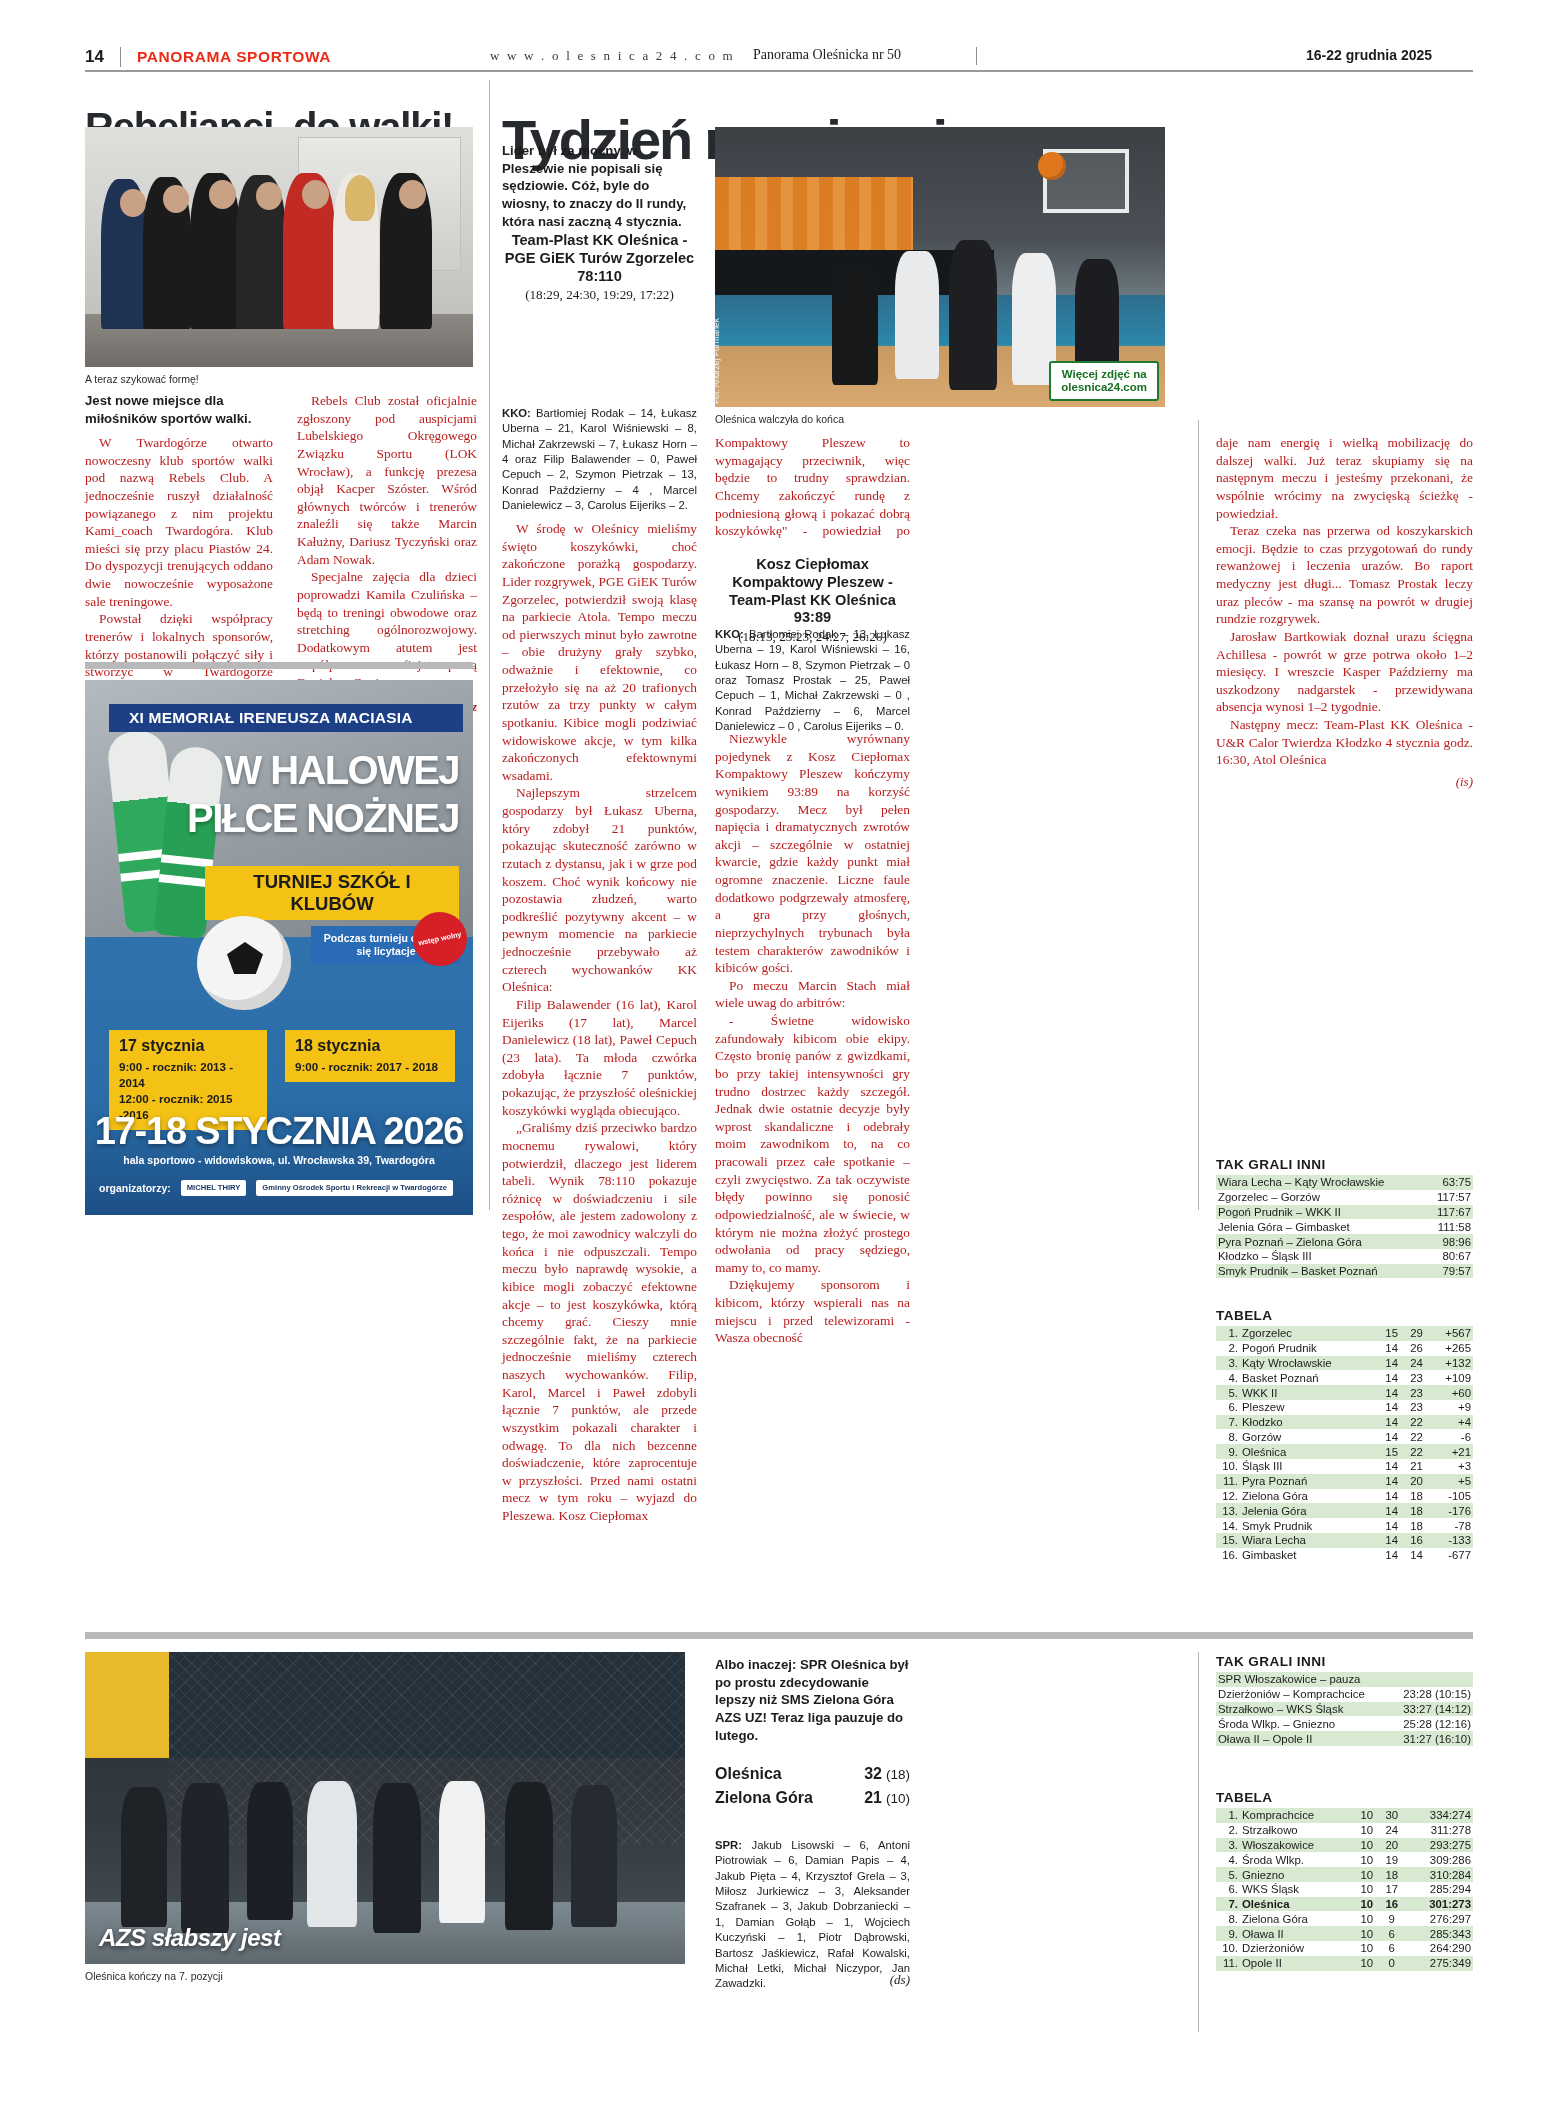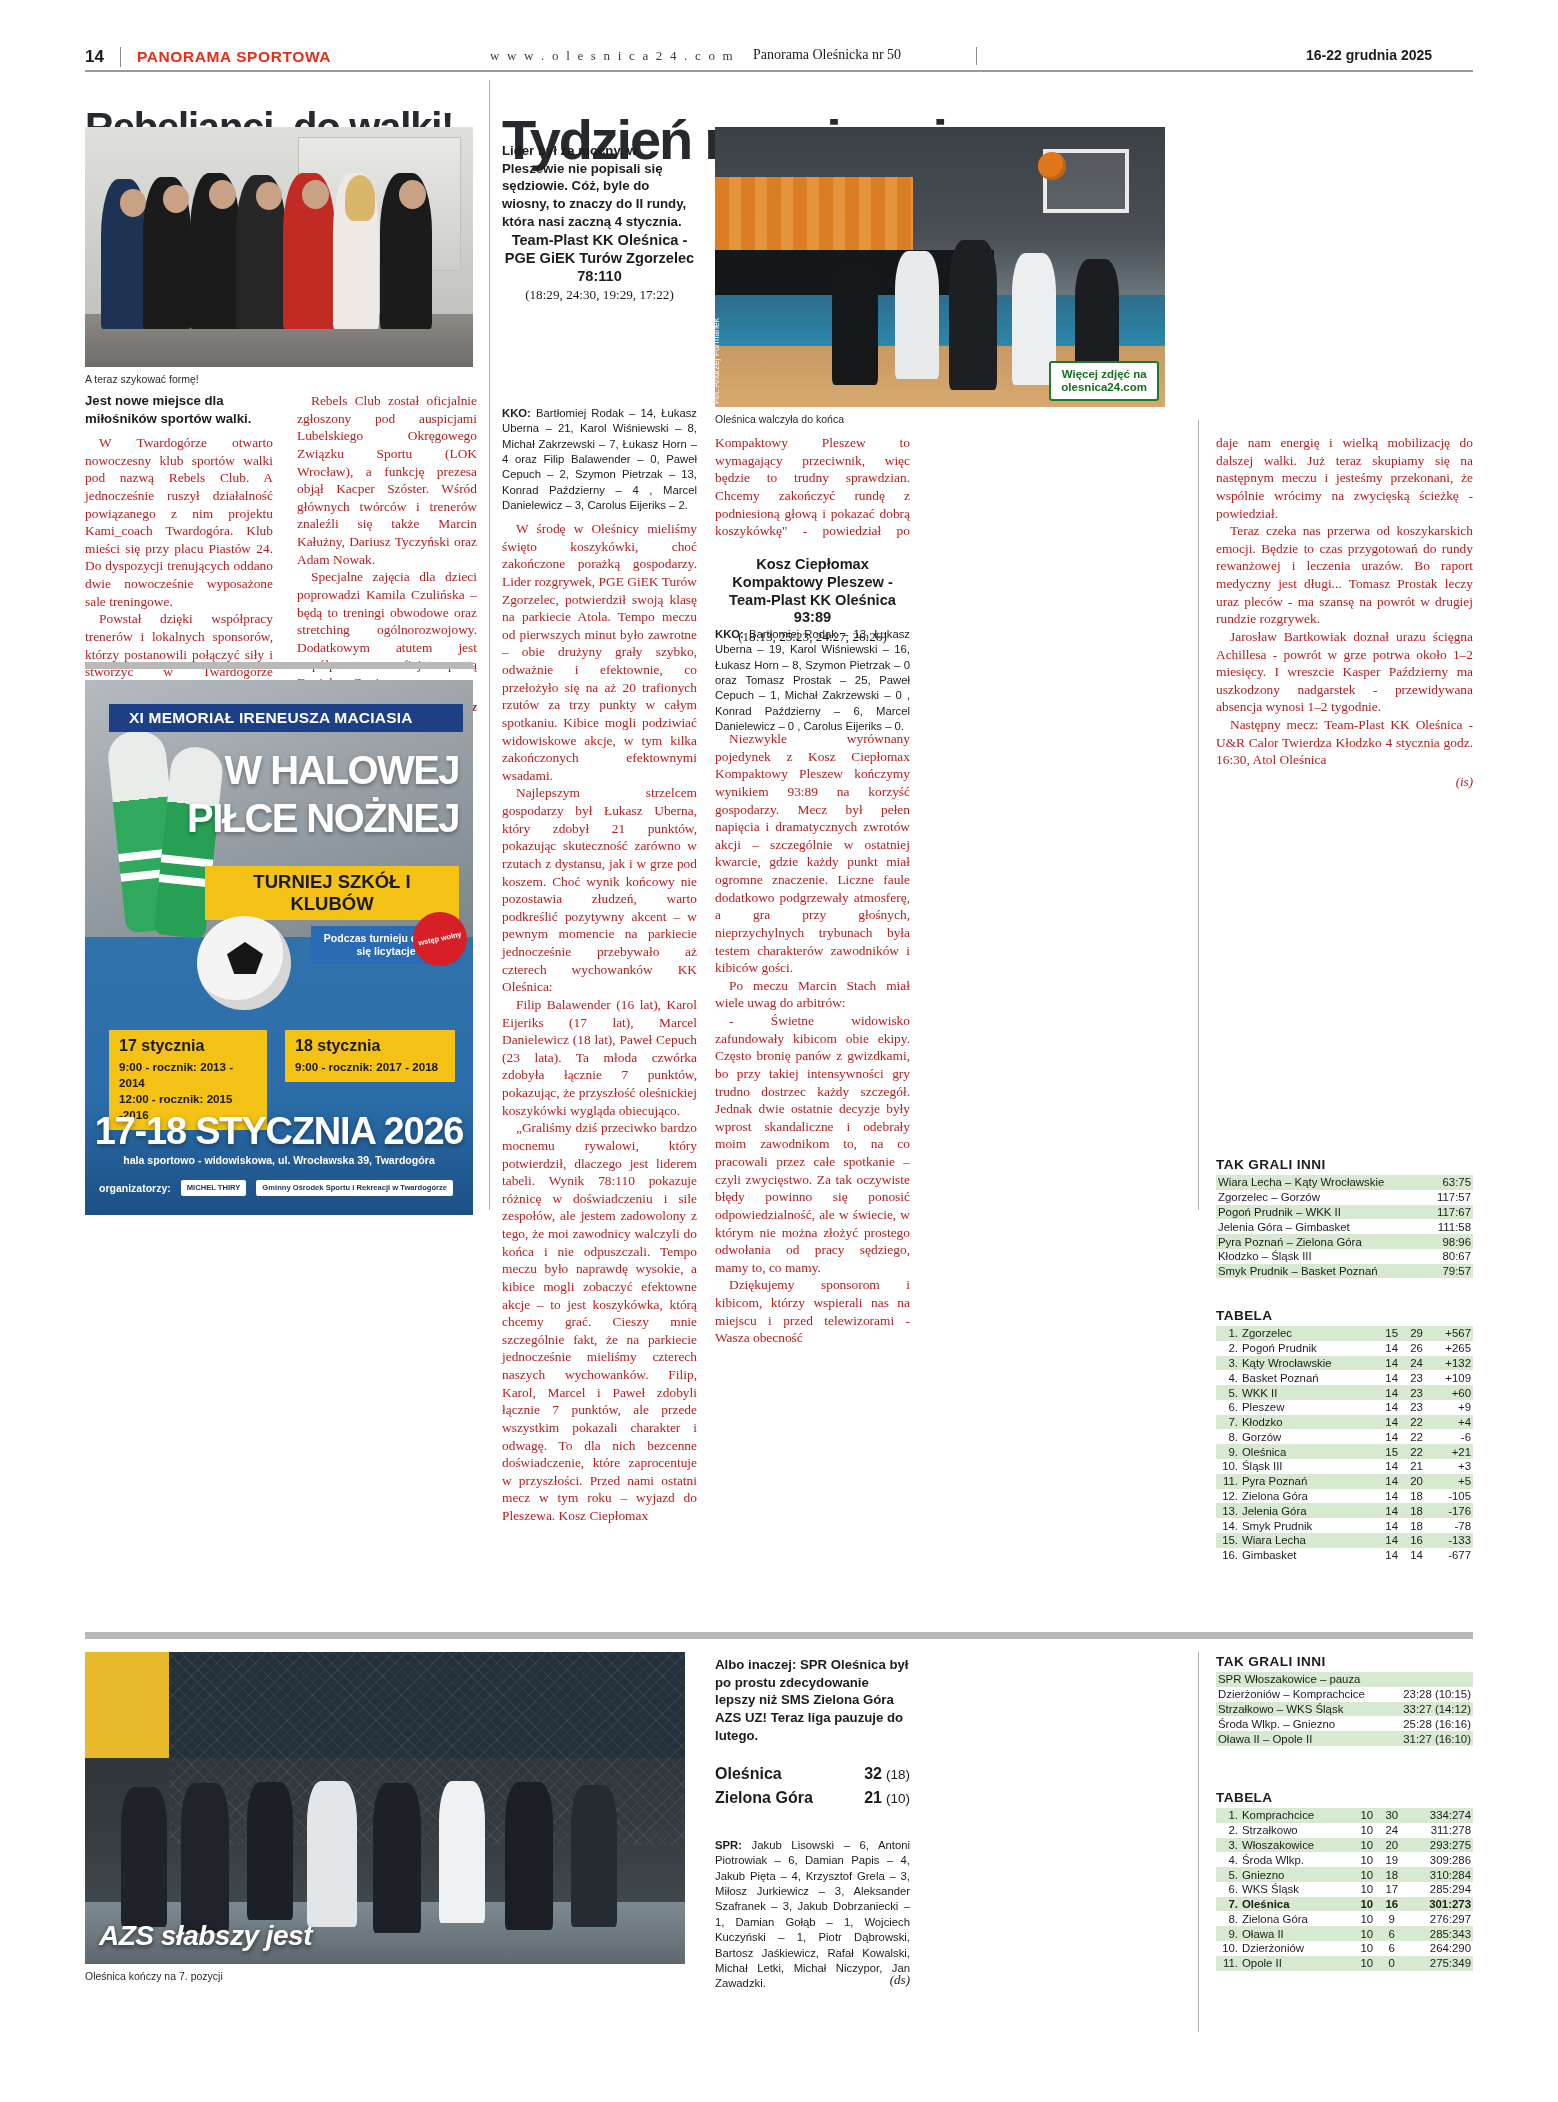--- a/index.html
+++ b/index.html
@@ -208,21 +208,21 @@
       repeating-linear-gradient(-45deg, rgba(255,255,255,.07) 0 1px, transparent 1px 9px);
   }
   #photo-handball .floorh {
     position:absolute; left:0; bottom:0; width:100%; height:20%;
     background: linear-gradient(180deg,#7e8a92,#5e686e);
   }
   .overlay-title {
     position:absolute; left:14px; bottom:12px;
     font-family:"Liberation Sans", sans-serif;
     font-weight:bold; font-style:italic;
-    font-size:28px; color:#ffffff;
+    font-size:24px; color:#ffffff;
     letter-spacing:-0.5px;
     text-shadow:0 2px 5px rgba(0,0,0,.6);
   }
 
   
   .lead {
     font-family: "Liberation Sans", sans-serif;
     font-weight: bold;
     font-size: 13.2px;
     line-height: 1.34;
@@ -796,21 +796,21 @@
           <tr>
             <td>Dzierżoniów – Komprachcice</td>
             <td class="r">23:28 (10:15)</td>
           </tr>
           <tr class="alt">
             <td>Strzałkowo – WKS Śląsk</td>
             <td class="r">33:27 (14:12)</td>
           </tr>
           <tr>
             <td>Środa Wlkp. – Gniezno</td>
-            <td class="r">25:28 (16:16)</td>
+            <td class="r">25:28 (12:16)</td>
           </tr>
           <tr class="alt">
             <td>Oława II – Opole II</td>
             <td class="r">31:27 (16:10)</td>
           </tr>
         </tbody>
     </table>
   </div>
 
   <div style="position:absolute;left:1216px;top:1790px;width:257px;">

